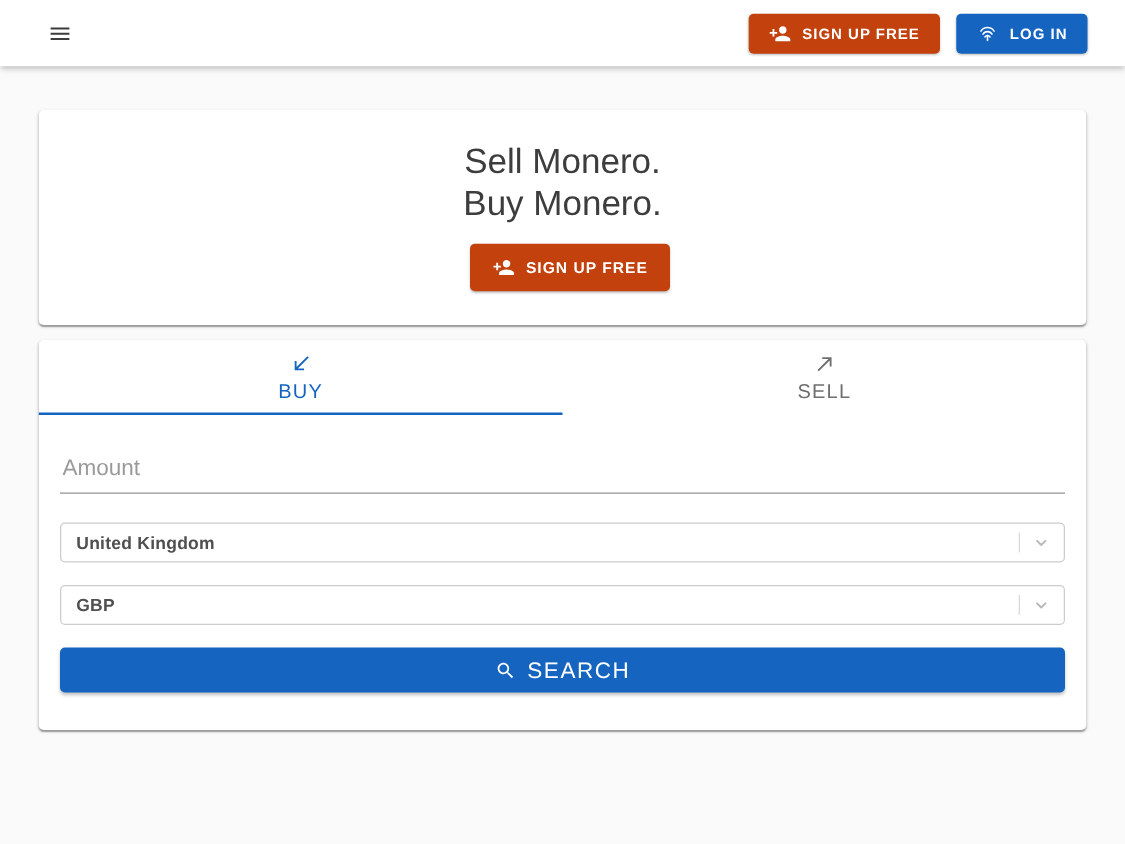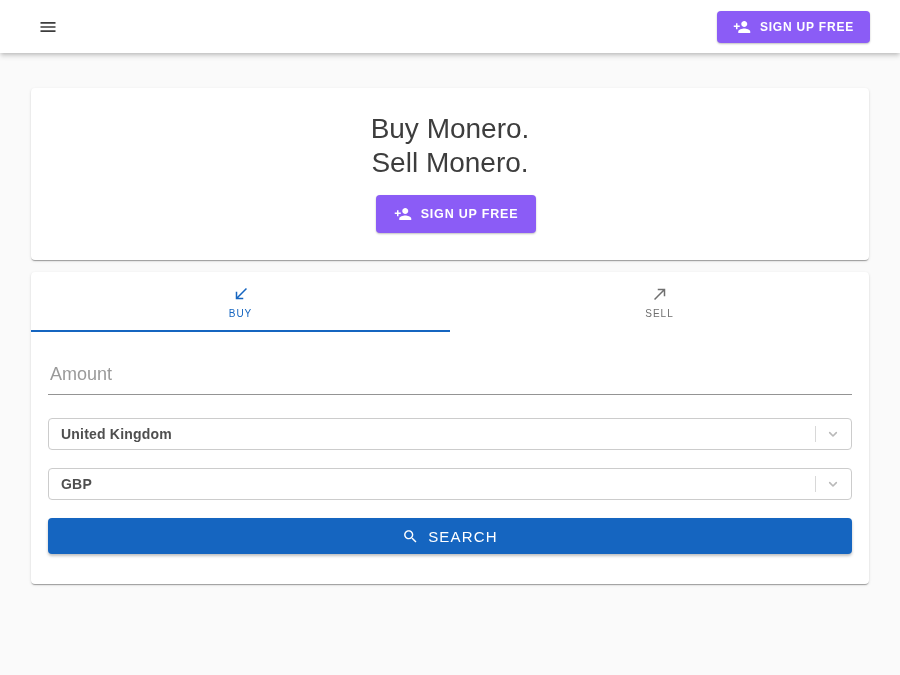--- a/index.html
+++ b/index.html
@@ -32,21 +32,21 @@
     border: none; cursor: pointer;
     display: inline-flex; align-items: center; justify-content: center;
     gap: 9px;
     height: 32px; padding: 0 16px;
     border-radius: 4px;
     color: #fff;
     font-family: "Liberation Sans", sans-serif;
     font-size: 12px; font-weight: 700; letter-spacing: .8px;
     box-shadow: 0 1px 2px rgba(0,0,0,.25);
   }
-  .btn-green { background: #8b5cf6; margin-left: 12px; }
+  .btn-green { background: #c2410c; margin-left: 12px; }
   .btn-blue  { background: #1565c0; }
   .btn svg { flex: 0 0 auto; }
 
   
   .page { padding: 35px 31px 0 31px; }
   .card {
     background: #fff;
     border-radius: 4px;
     box-shadow: 0 2px 1px -1px rgba(0,0,0,.2), 0 1px 1px 0 rgba(0,0,0,.14), 0 1px 3px 0 rgba(0,0,0,.12);
   }
@@ -65,21 +65,21 @@
   .tabs { display: flex; height: 60px; position: relative; }
   .tab {
     flex: 1 1 50%;
     display: flex; flex-direction: column;
     align-items: center; justify-content: center;
     gap: 5px;
     cursor: pointer;
     color: #6f6f6f;
   }
   .tab.active { color: #1565c0; }
-  .tab-label { font-size: 10px; font-weight: 500; letter-spacing: 1px; }
+  .tab-label { font-size: 16px; font-weight: 500; letter-spacing: 1px; }
   .tab-indicator {
     position: absolute; left: 0; bottom: 0;
     width: 50%; height: 2px;
     background: #1565c0;
   }
 
   
   .trade-form { padding: 26px 17px 0 17px; }
   .amount-input {
     width: 100%;
@@ -117,21 +117,21 @@
   .select-chevron { display: flex; align-items: center; color: #b9b9b9; }
 
   .search-btn {
     width: 100%; height: 36px;
     border: none; cursor: pointer;
     background: #1565c0; color: #fff;
     border-radius: 4px;
     display: flex; align-items: center; justify-content: center;
     gap: 9px;
     font-family: "Liberation Sans", sans-serif;
-    font-size: 15px; font-weight: 500; letter-spacing: 1.2px;
+    font-size: 18px; font-weight: 500; letter-spacing: 1.2px;
     box-shadow: 0 2px 3px rgba(0,0,0,.25);
   }
 </style>
 </head>
 <body>
 
 <header class="app-header">
   <button class="icon-btn">
     <span style="display:flex">
       <svg width="20" height="20" viewBox="0 0 24 24" fill="currentColor">
@@ -141,29 +141,40 @@
   </button>
   <div class="header-actions">
     <button class="btn btn-green">
       <span style="display:flex">
         <svg width="18" height="18" viewBox="0 0 24 24" fill="#fff">
             <path d="M15 12c2.21 0 4-1.79 4-4s-1.79-4-4-4-4 1.79-4 4 1.79 4 4 4zm-9-2V7H4v3H1v2h3v3h2v-3h3v-2H6zm9 4c-2.67 0-8 1.34-8 4v2h16v-2c0-2.66-5.33-4-8-4z"></path>
           </svg>
       </span>
       <span>SIGN UP FREE</span>
     </button>
+    <button class="btn btn-blue">
+      <span style="display:flex">
+        <svg width="18" height="18" viewBox="0 0 24 24" fill="none" stroke="#fff" stroke-width="1.7" stroke-linecap="round">
+          <path d="M5 9.2a8.2 8.2 0 0 1 14 0"></path>
+          <path d="M7.2 12.4a5.6 5.6 0 0 1 9.6 0"></path>
+          <path d="M9.4 15.4a3 3 0 0 1 5.2 0"></path>
+          <path d="M12 13.8v5.4"></path>
+        </svg>
+      </span>
+      <span>LOG IN</span>
+    </button>
   </div>
 </header>
 
 <main class="page">
 
   <section class="card hero-card">
     <h1 style="font-weight:normal">
+      <div class="hero-line">Sell Monero.</div>
       <div class="hero-line">Buy Monero.</div>
-      <div class="hero-line">Sell Monero.</div>
     </h1>
     <button class="btn btn-green">
       <span style="display:flex">
         <svg width="18" height="18" viewBox="0 0 24 24" fill="#fff">
             <path d="M15 12c2.21 0 4-1.79 4-4s-1.79-4-4-4-4 1.79-4 4 1.79 4 4 4zm-9-2V7H4v3H1v2h3v3h2v-3h3v-2H6zm9 4c-2.67 0-8 1.34-8 4v2h16v-2c0-2.66-5.33-4-8-4z"></path>
           </svg>
       </span>
       <span>SIGN UP FREE</span>
     </button>
   </section>

